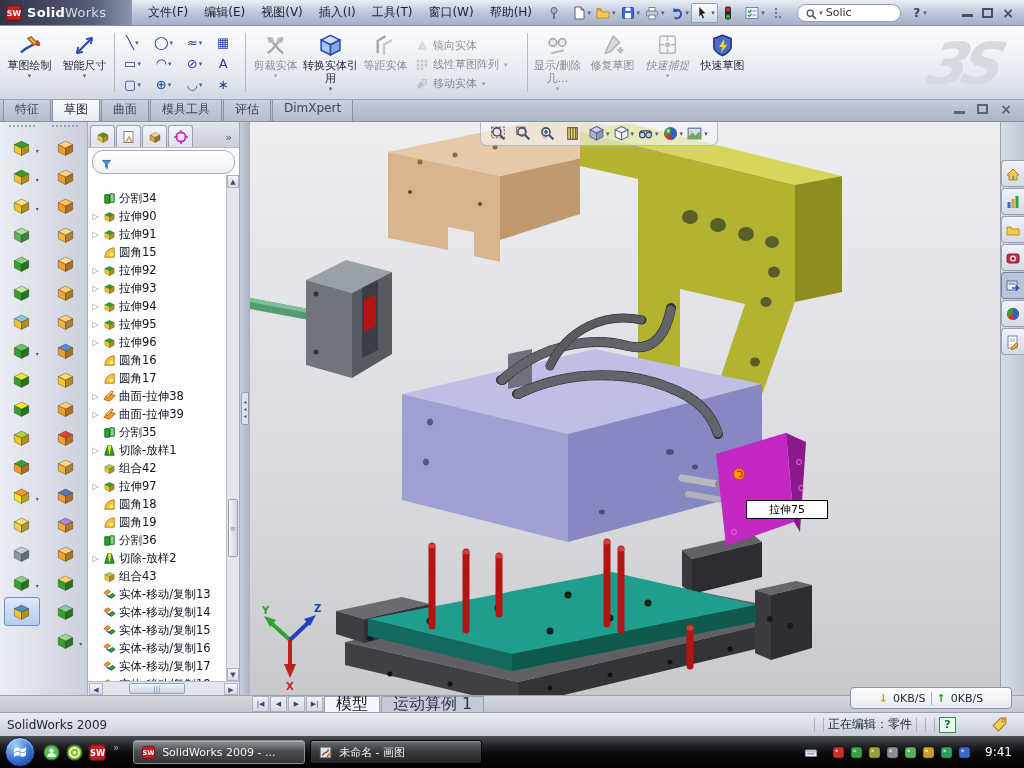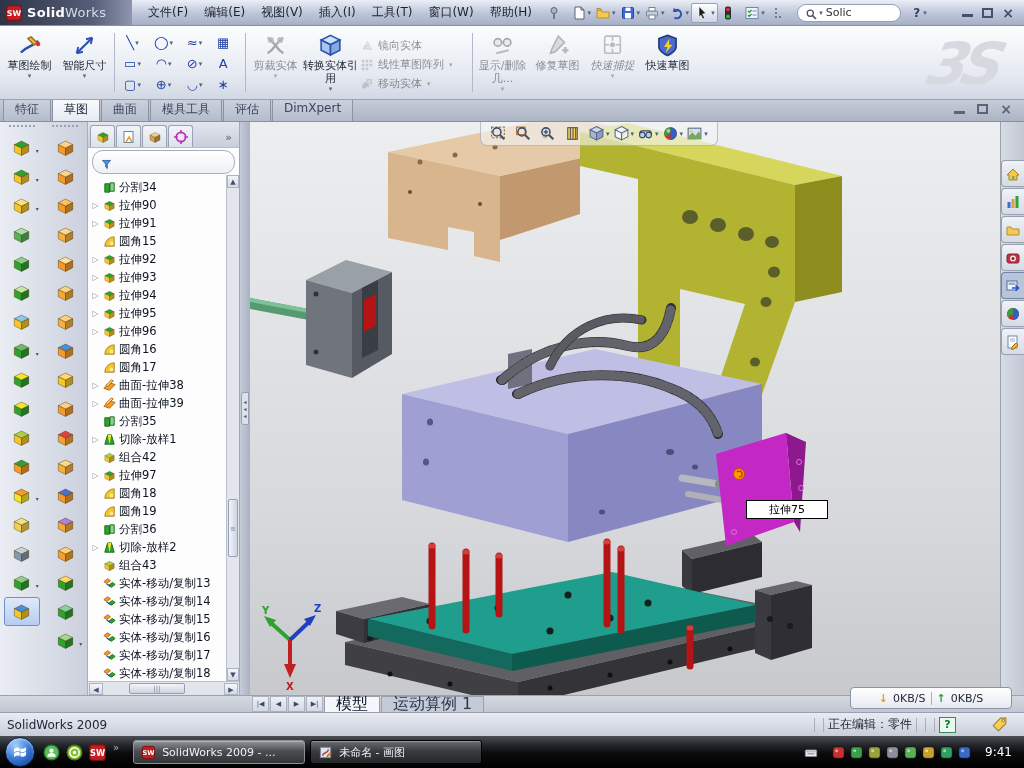--- a/index.html
+++ b/index.html
@@ -68,21 +68,21 @@
 .dd2.show{visibility:visible}
 .lti.pressed{background:linear-gradient(#dfe9fa,#b6ccf0);border:1px solid #7090c8;border-radius:3px}
 
 .tree{width:152px;background:#fdfdfe;border-right:1px solid #a0a8b8;display:flex;flex-direction:column;position:relative}
 .mtabs{height:26px;display:flex;align-items:flex-end;background:linear-gradient(#e2e6ee,#c8cedb);padding:2px 2px 0;border-bottom:1px solid #b4bcca}
 .mtab{width:25px;height:22px;border:1px solid #99a2b4;border-bottom:none;border-radius:3px 3px 0 0;background:linear-gradient(#f2f4f8,#dde2ea);display:flex;align-items:center;justify-content:center;margin-right:1px;cursor:default}
 .mtab svg{width:16px;height:16px}
 .mchev{margin-left:auto;font-size:11px;color:#4c5670;padding:0 5px 3px}
 .filter{height:24px;margin:2px 4px 1px;border:1px solid #a6aebe;border-radius:11px;background:linear-gradient(#ffffff,#eef0f5);display:flex;align-items:center;padding-left:7px}
 .filter .ig{width:13px;height:13px}
-.tlist{flex:1;overflow:hidden;padding:3px 0 0 3px}
+.tlist{flex:1;overflow:hidden;padding:14px 0 0 3px}
 .trow{height:18px;display:flex;align-items:center;gap:2px;cursor:default}
 .tarr{width:9px;font-size:8px;color:#8894a8;visibility:hidden;text-align:center;flex:none}
 .tarr.show{visibility:visible}
 .tic{width:15px;height:15px;flex:none}
 .tic svg{width:100%;height:100%}
 .tlabel{font-size:11.5px;color:#0c1220;white-space:nowrap}
 .vscroll{position:absolute;right:0;top:53px;bottom:14px;width:13px;background:#e2e6ec;border-left:1px solid #b8c0cc}
 .sa{display:block;font-size:7px;color:#44506a;height:13px;line-height:13px;width:100%;text-align:center;background:linear-gradient(#f4f6fa,#d4dae4);border:1px solid #aab4c2}
 .sa.sb{position:absolute;bottom:0}
 .thumb{position:absolute;top:64%;left:1px;width:10px;height:58px;background:linear-gradient(90deg,#f2f5f9,#ccd4e0);border:1px solid #94a0b4;border-radius:2px;font-size:7px;color:#788aa4;text-align:center;line-height:58px}
@@ -351,20 +351,28 @@
           <span class="bdd show" style="visibility: visible;">▾</span>
         </div>
         <div class="bigbtn">
           <span class="bicon"><svg viewBox="0 0 16 16" width="100%" height="100%">
               <path d="M8 1.5 L14 4.5 L8 7.5 L2 4.5 Z" fill="#cfe0f8" stroke="#2a50b0"></path>
               <path d="M2 4.5 V11 L8 14 V7.5 Z" fill="#a8c4ec" stroke="#2a50b0"></path>
               <path d="M14 4.5 V11 L8 14 V7.5 Z" fill="#88a8dc" stroke="#2a50b0"></path>
             </svg></span>
           <span class="blabel">转换实体引用</span>
           <span class="bdd show" style="visibility: visible;">▾</span>
+        </div>
+        <div class="bigbtn off" style="visibility: visible;">
+          <span class="bicon"><svg viewBox="0 0 16 16" width="100%" height="100%">
+              <path d="M3 13 V5 L8 2" fill="none" stroke="#4a5a80" stroke-width="1.5"></path>
+              <path d="M7 14 V7.5 L12 4.5" fill="none" stroke="#e09030" stroke-width="1.5"></path>
+            </svg></span>
+          <span class="blabel">等距实体</span>
+          <span class="bdd">▾</span>
         </div>
       </div>
     <div class="stackcol">
 
     <div class="srow">
           <span class="sic"><svg viewBox="0 0 16 16" width="100%" height="100%">
               <path d="M3 12 L7 4 V12 Z" fill="#aab4c4"></path>
               <path d="M13 12 L9 4 V12 Z" fill="#d4dae6" stroke="#aab4c4"></path>
               <line x1="8" y1="3" x2="8" y2="13" stroke="#8894a8" stroke-dasharray="2,1.5"></line>
             </svg></span>

